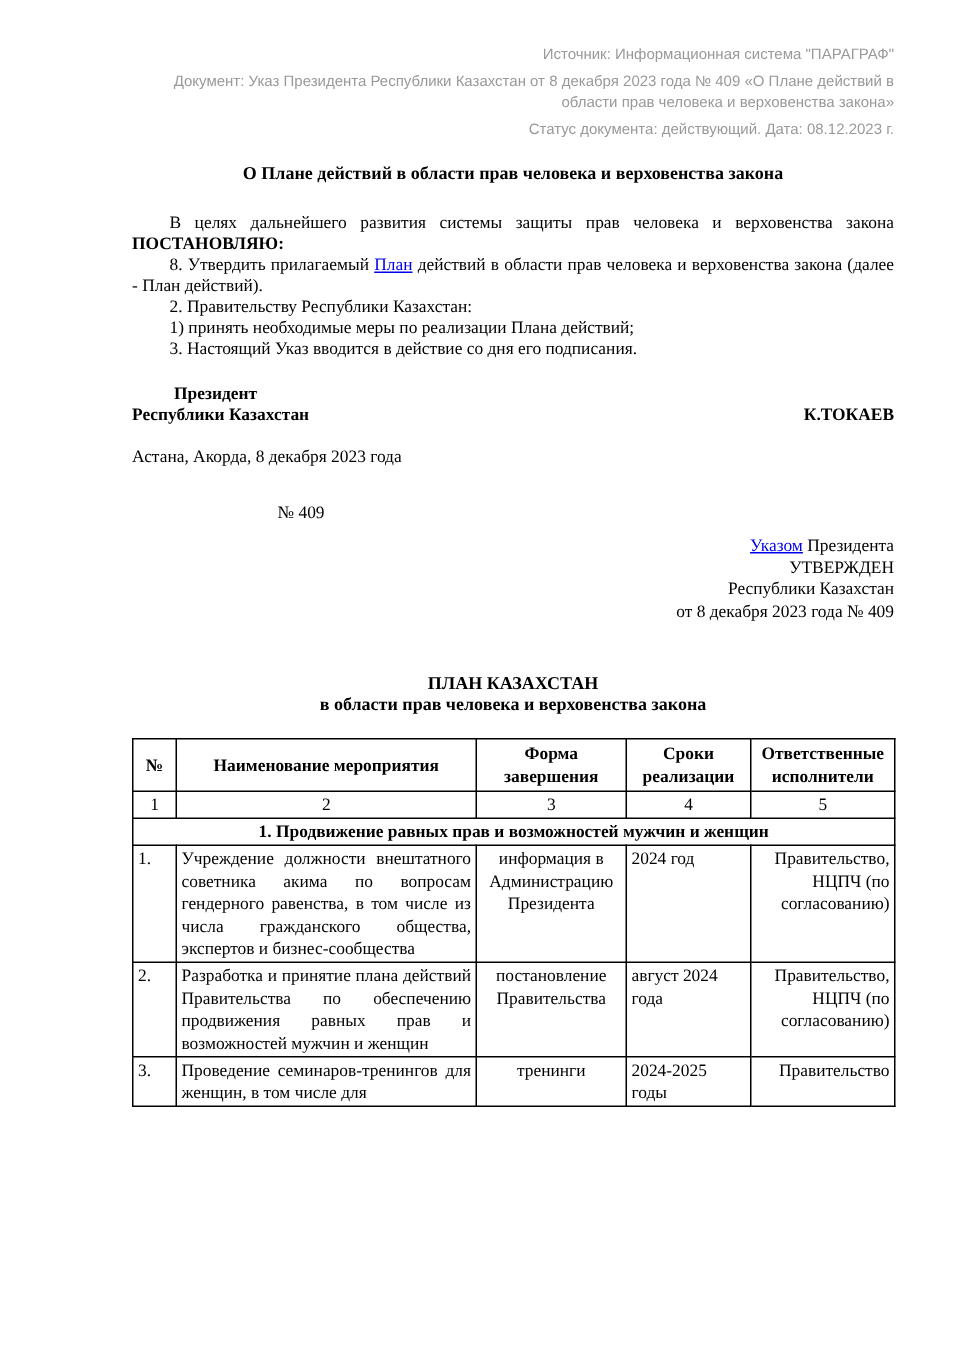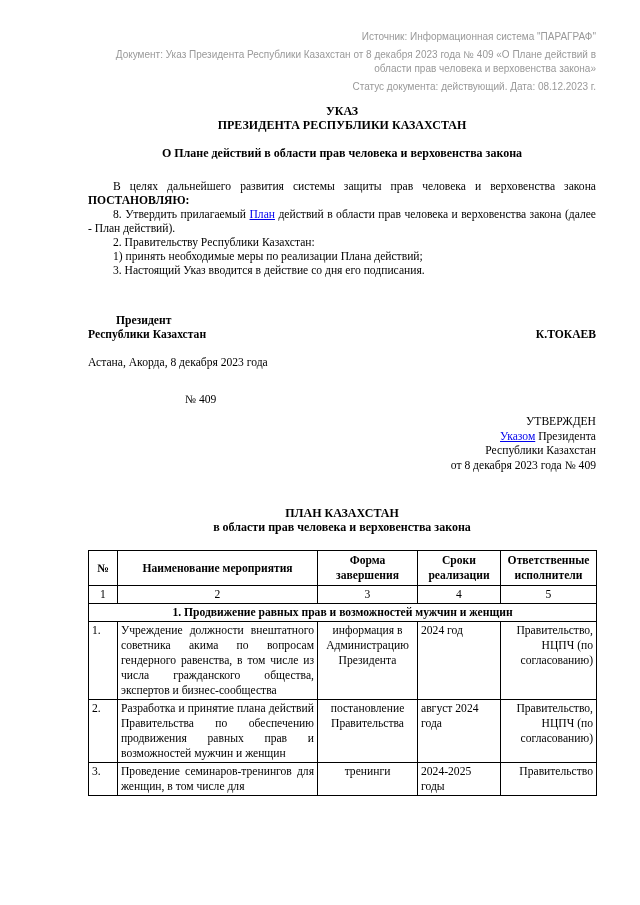--- a/index.html
+++ b/index.html
@@ -24,21 +24,21 @@
   
   .doc-title{margin-top:10px;text-align:center;font-weight:bold;font-size:12px;line-height:14px;}
   .subject{margin-top:14px;text-align:center;font-weight:bold;font-size:12px;line-height:14px;}
   
   .body-block{margin-top:20px;}
   .par{margin:0;text-align:justify;text-indent:25px;}
   .par.full-justify{text-align-last:justify;}
   .resolve{margin:0;font-weight:bold;text-indent:0;text-align:left;}
   a.doc-link,.doc-link{color:var(--link-color);text-decoration:underline;cursor:pointer;}
   
-  .sig{margin-top:36px;font-weight:bold;}
+  .sig{margin-top:16px;font-weight:bold;}
   .sig-post1{padding-left:28px;}
   .sig-row{display:flex;justify-content:space-between;}
   .sig-place{margin-top:14px;font-weight:normal;}
   .sig-num{margin-top:23px;padding-left:97px;font-weight:normal;}
   
   .approved{margin-top:8px;text-align:right;line-height:14.5px;}
   
   .plan-title{margin-top:33px;text-align:center;font-weight:bold;line-height:14px;font-size:12px;}
   
   table.plan{
@@ -62,24 +62,20 @@
 <body>
 
 <div class="page">
 
   <div class="meta">
     <p>Источник: Информационная система "ПАРАГРАФ"</p>
     <p>Документ: Указ Президента Республики Казахстан от 8 декабря 2023 года № 409 «О Плане действий в области прав человека и верховенства закона»</p>
     <p>Статус документа: действующий. Дата: 08.12.2023 г.</p>
   </div>
 
-  <div class="doc-title">
-    <div>УКАЗ</div>
-    <div>ПРЕЗИДЕНТА РЕСПУБЛИКИ КАЗАХСТАН</div>
-  </div>
 
   <div class="subject">О Плане действий в области прав человека и верховенства закона</div>
 
   <div class="body-block">
     <p class="par full-justify">В целях дальнейшего развития системы защиты прав человека и верховенства закона</p>
     <p class="resolve">ПОСТАНОВЛЯЮ:</p>
     <p class="par"><span>8. Утвердить прилагаемый </span><a class="doc-link">План</a><span> действий в области прав человека и верховенства закона (далее - План действий).</span></p>
     <p class="par">2. Правительству Республики Казахстан:</p>
     <p class="par">1) принять необходимые меры по реализации Плана действий;</p>
     <p class="par">3. Настоящий Указ вводится в действие со дня его подписания.</p>
@@ -89,22 +85,22 @@
     <div class="sig-post1">Президент</div>
     <div class="sig-row">
       <span>Республики Казахстан</span>
       <span>К.ТОКАЕВ</span>
     </div>
     <div class="sig-place">Астана, Акорда, 8 декабря 2023 года</div>
     <div class="sig-num">№ 409</div>
   </div>
 
   <div class="approved">
+    <div><a class="doc-link">Указом</a><span> Президента</span></div>
     <div>УТВЕРЖДЕН</div>
-    <div><a class="doc-link">Указом</a><span> Президента</span></div>
     <div>Республики Казахстан</div>
     <div>от 8 декабря 2023 года № 409</div>
   </div>
 
   <div class="plan-title">
     <div>ПЛАН КАЗАХСТАН</div>
     <div>в области прав человека и верховенства закона</div>
   </div>
 
   <table class="plan">

